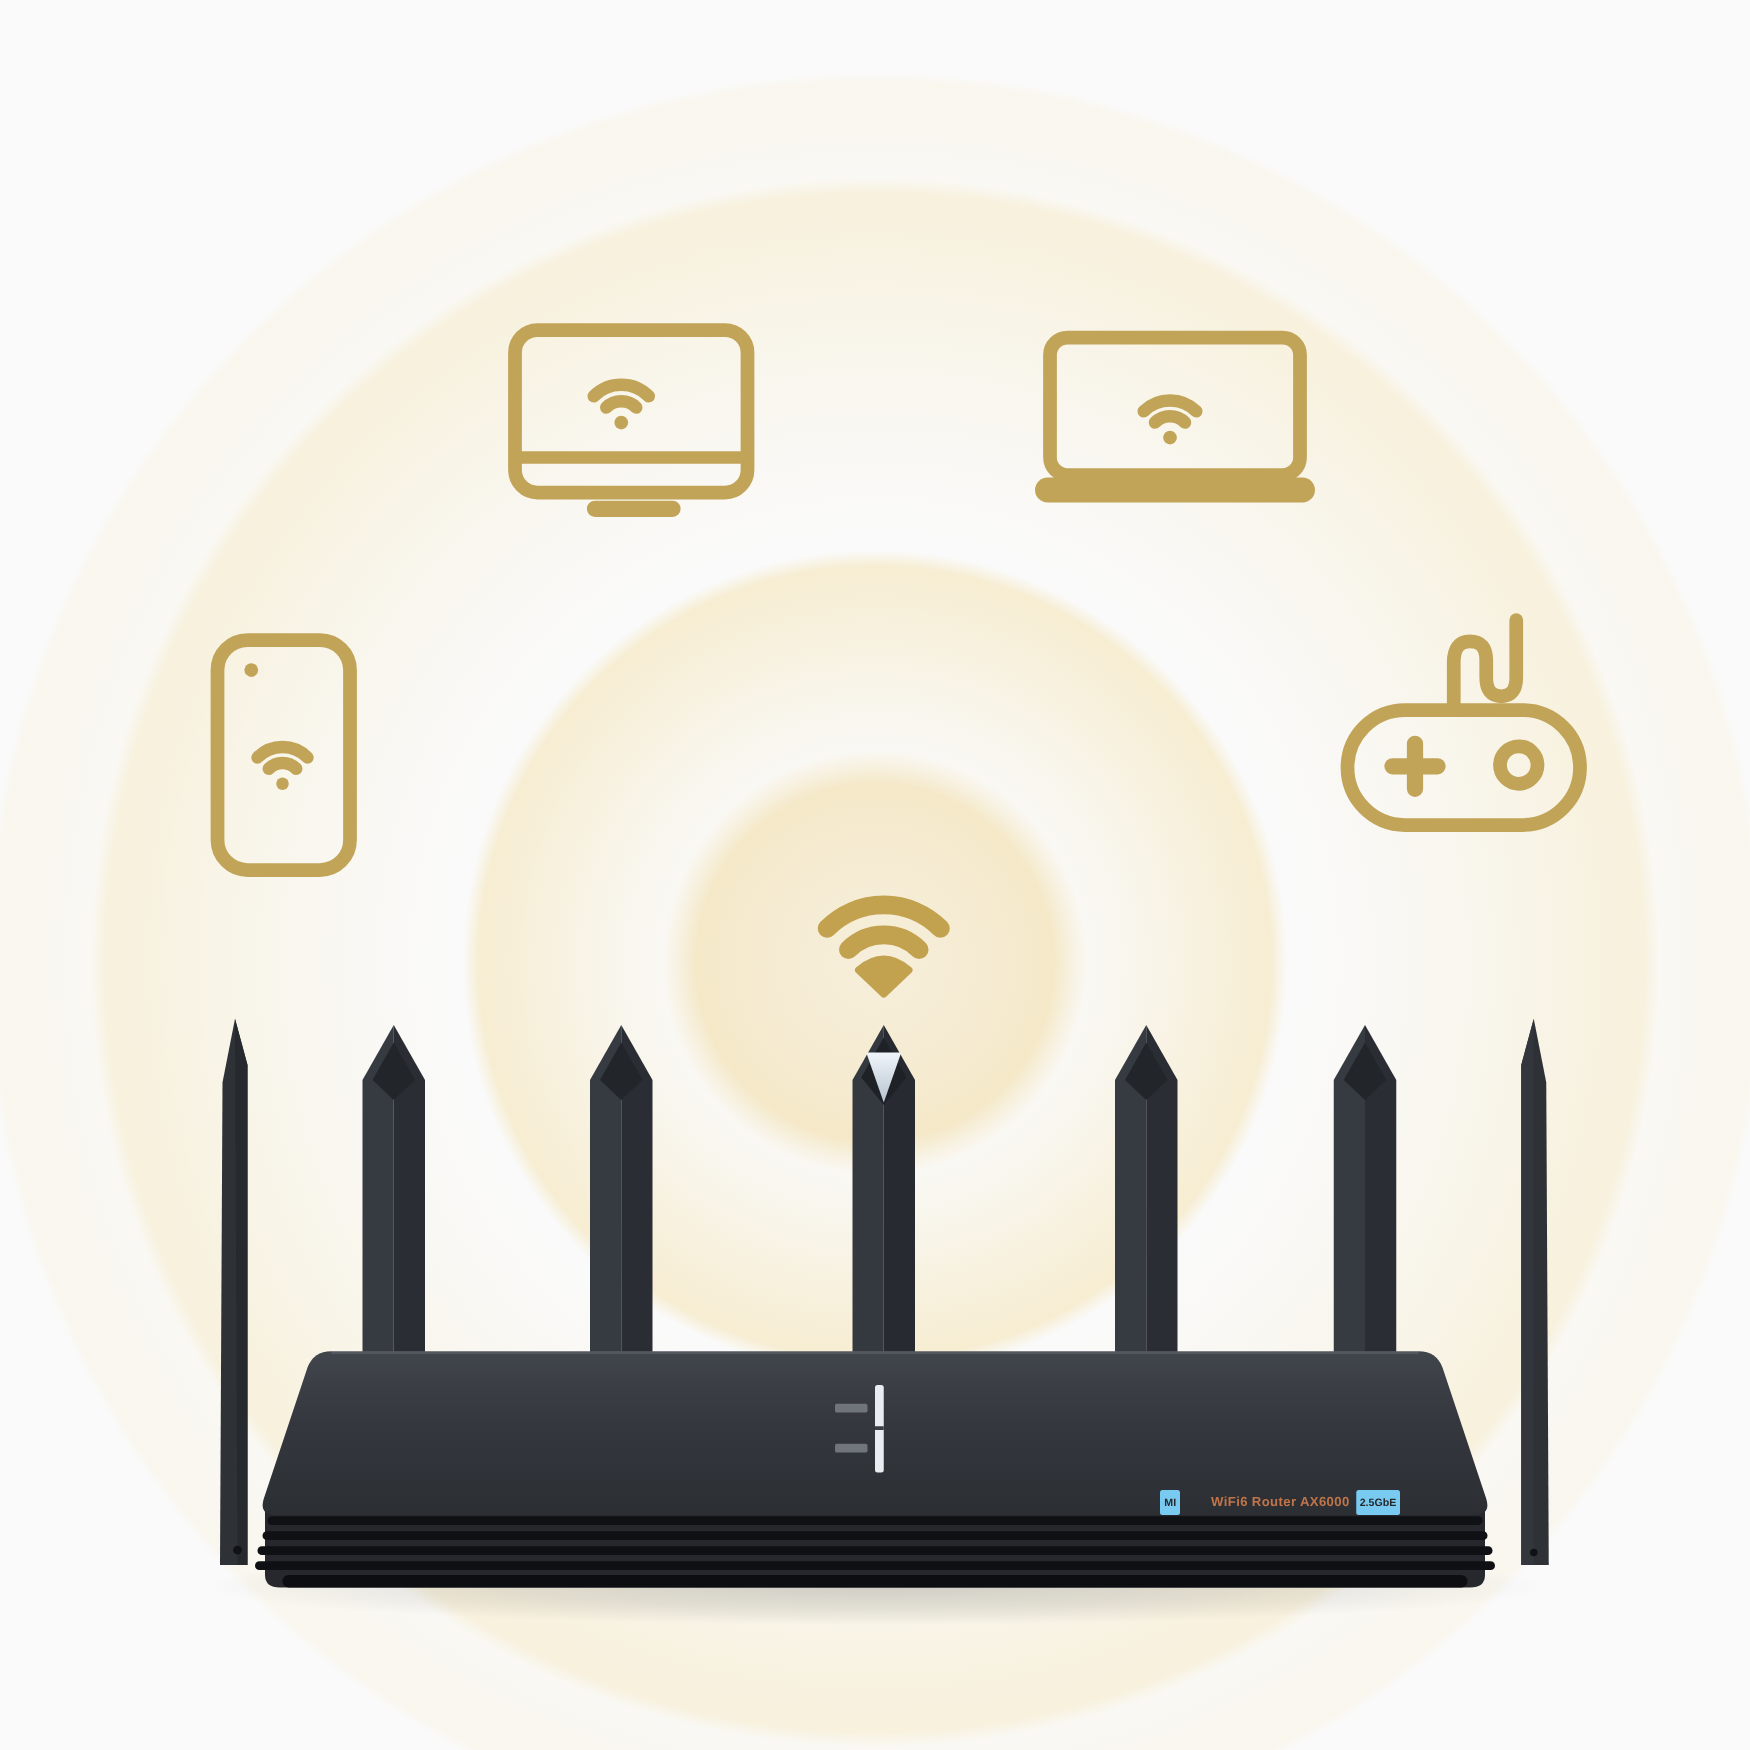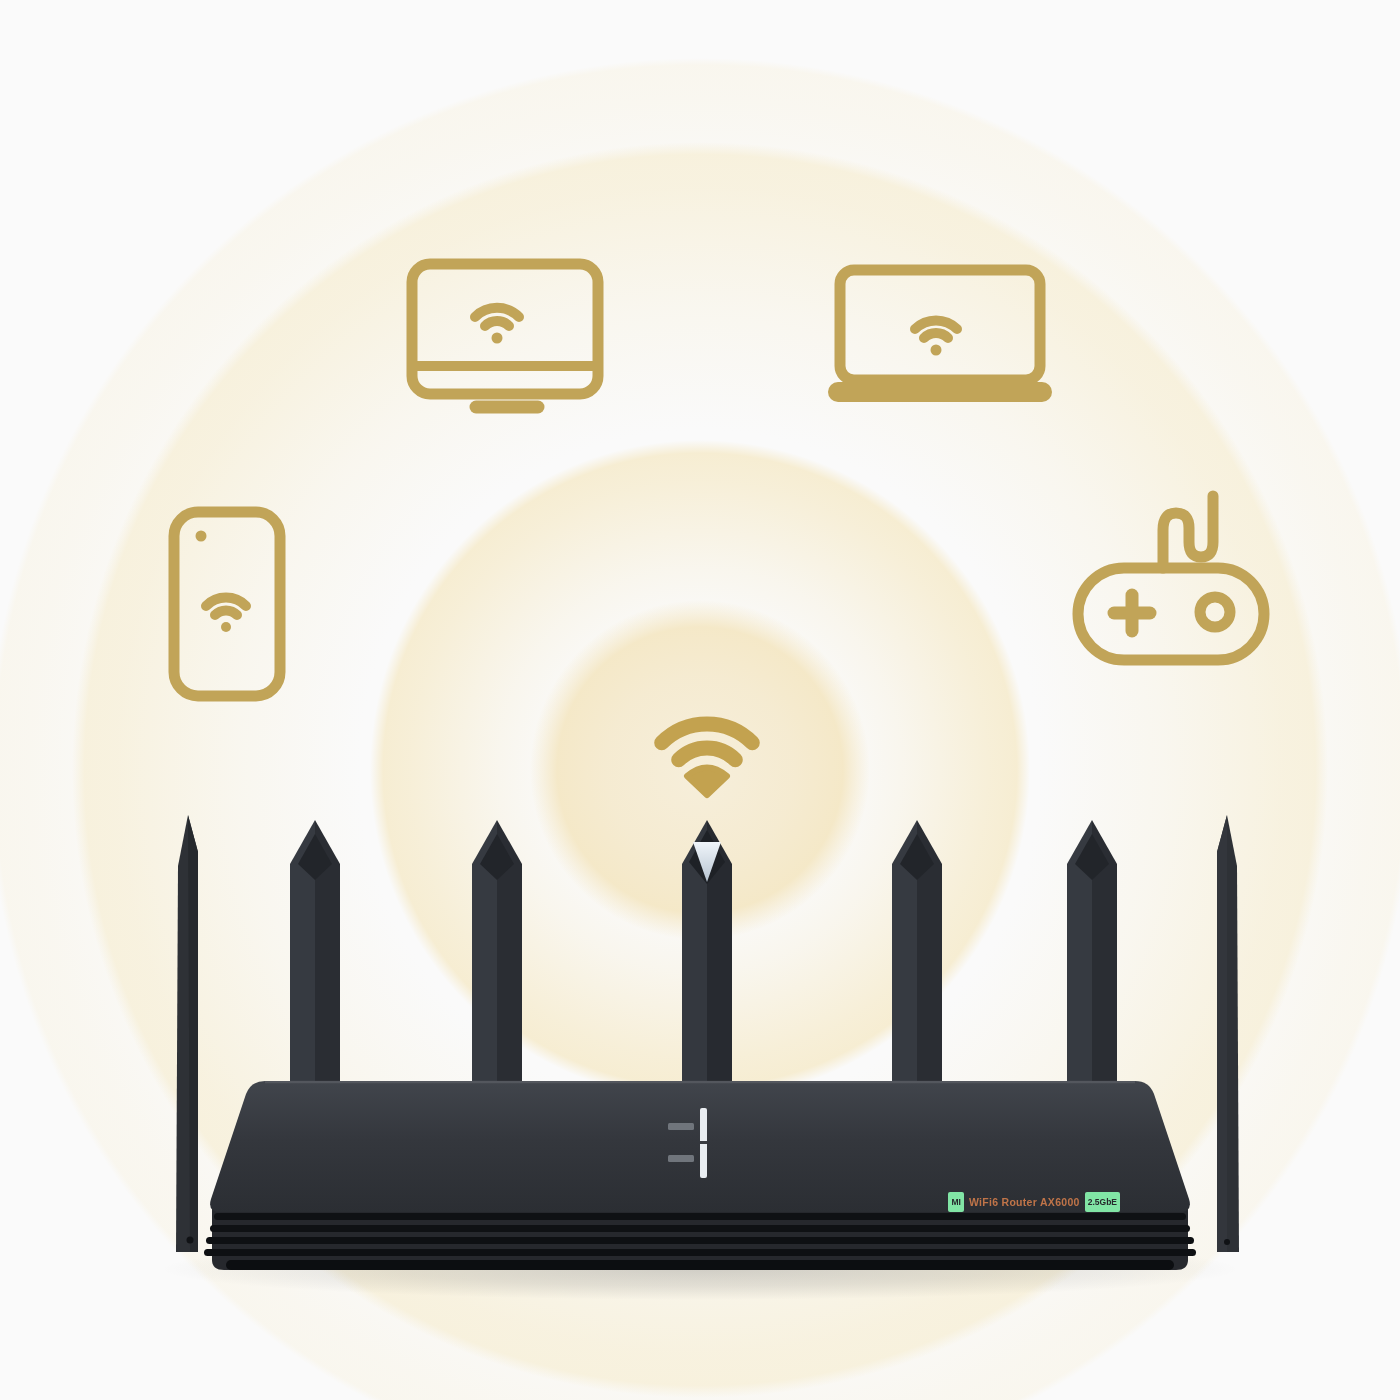--- a/index.html
+++ b/index.html
@@ -42,23 +42,23 @@
     background:radial-gradient(closest-side,
       rgba(25,26,30,0.18) 0%,rgba(25,26,30,0.10) 55%,rgba(25,26,30,0) 100%);
     border-radius:50%;
   }
   
   .router-label{
     left:900px;top:1192px;width:220px;height:20px;
     display:flex;align-items:center;justify-content:flex-end;gap:5px;
     color:#c8784a;filter:blur(0.4px);opacity:0.95;
   }
-  .router-label .model{font-size:10.5px;letter-spacing:0.3px;font-weight:bold;white-space:nowrap;}
+  .router-label .model{font-size:10.5px;letter-spacing:0.3px;font-weight:bold;white-space:nowrap;margin-left:20px;}
   .router-label .badge{
-    background:#86efac;color:#26282c;font-size:8.5px;font-weight:bold;
+    background:#7dd3fc;color:#26282c;font-size:8.5px;font-weight:bold;
     line-height:12px;padding:4px 3px;border-radius:2px;white-space:nowrap;
   }
 </style>
 </head>
 <body>
 
 <div id="canvas">
 
   <div class="abs ring ring-outermost"></div>
   <div class="abs ring ring-outer"></div>

